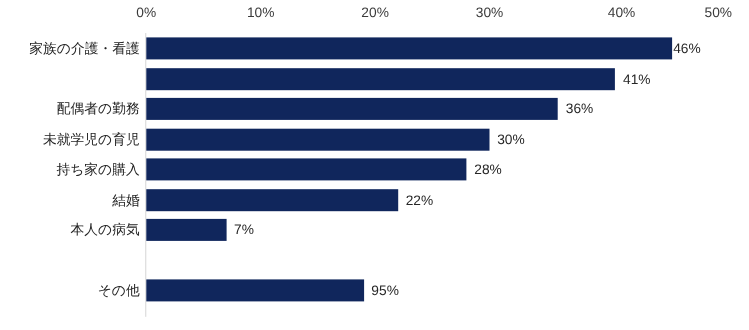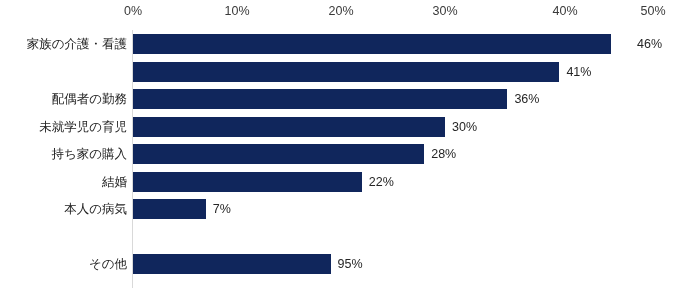--- a/index.html
+++ b/index.html
@@ -107,21 +107,21 @@
       <div class="tick-label" style="left: 445px;">30%</div>
       <div class="tick-label" style="left: 549px; margin-left: 16px;">40%</div>
       <div class="tick-label" style="left: 653px;">50%</div>
     </div>
 
   <div class="plot">
     <div class="axis-line"></div>
   <div class="bar-row" style="top: 8px;">
         <div class="cat-label">家族の介護・看護</div>
         <div class="bar" style="width: 478.4px; background: rgb(16, 38, 92);"></div>
-        <div class="bar-value" style="left: 637px;">46%</div>
+        <div class="bar-value" style="left: 612px;">46%</div>
       </div>
       <div class="bar-row" style="top: 35.5px;">
         <div class="bar" style="width: 426.4px; background: rgb(16, 38, 92);"></div>
         <div class="bar-value" style="left: 566.4px;">41%</div>
       </div>
       <div class="bar-row" style="top: 63px;">
         <div class="cat-label">配偶者の勤務</div>
         <div class="bar" style="width: 374.4px; background: rgb(16, 38, 92);"></div>
         <div class="bar-value" style="left: 514.4px;">36%</div>
       </div>

